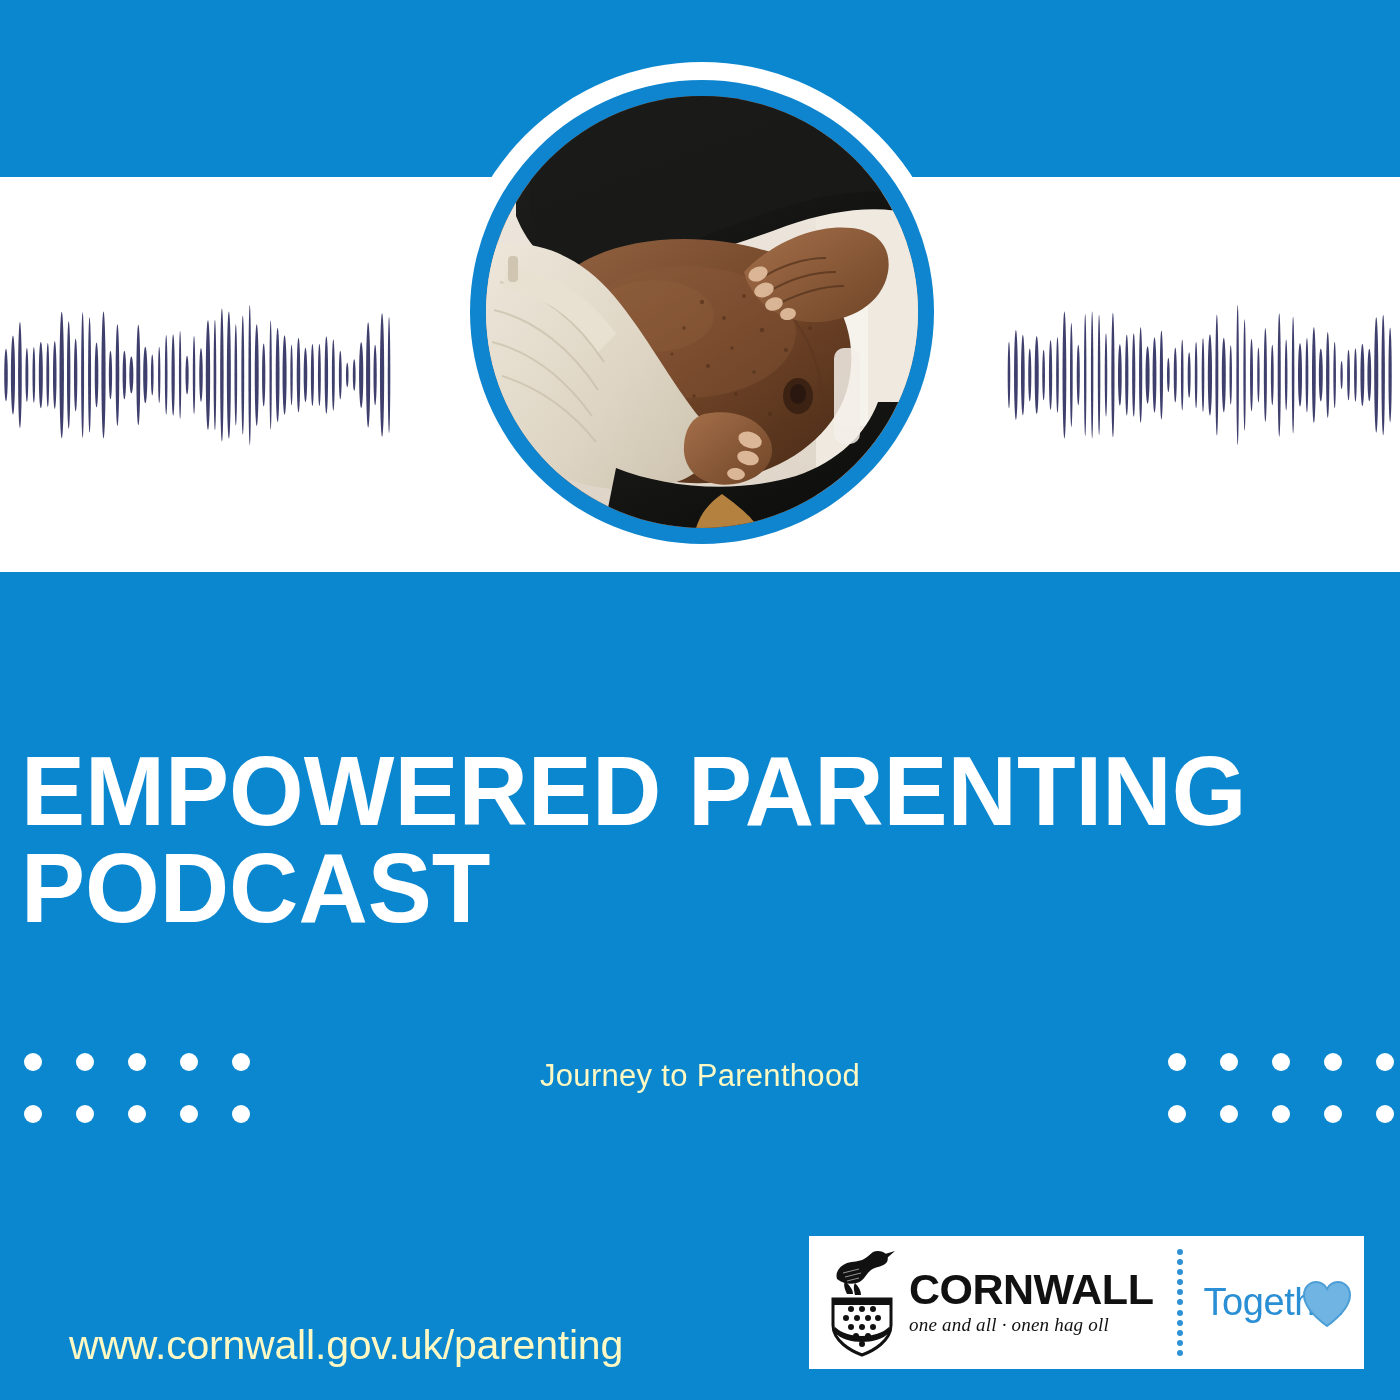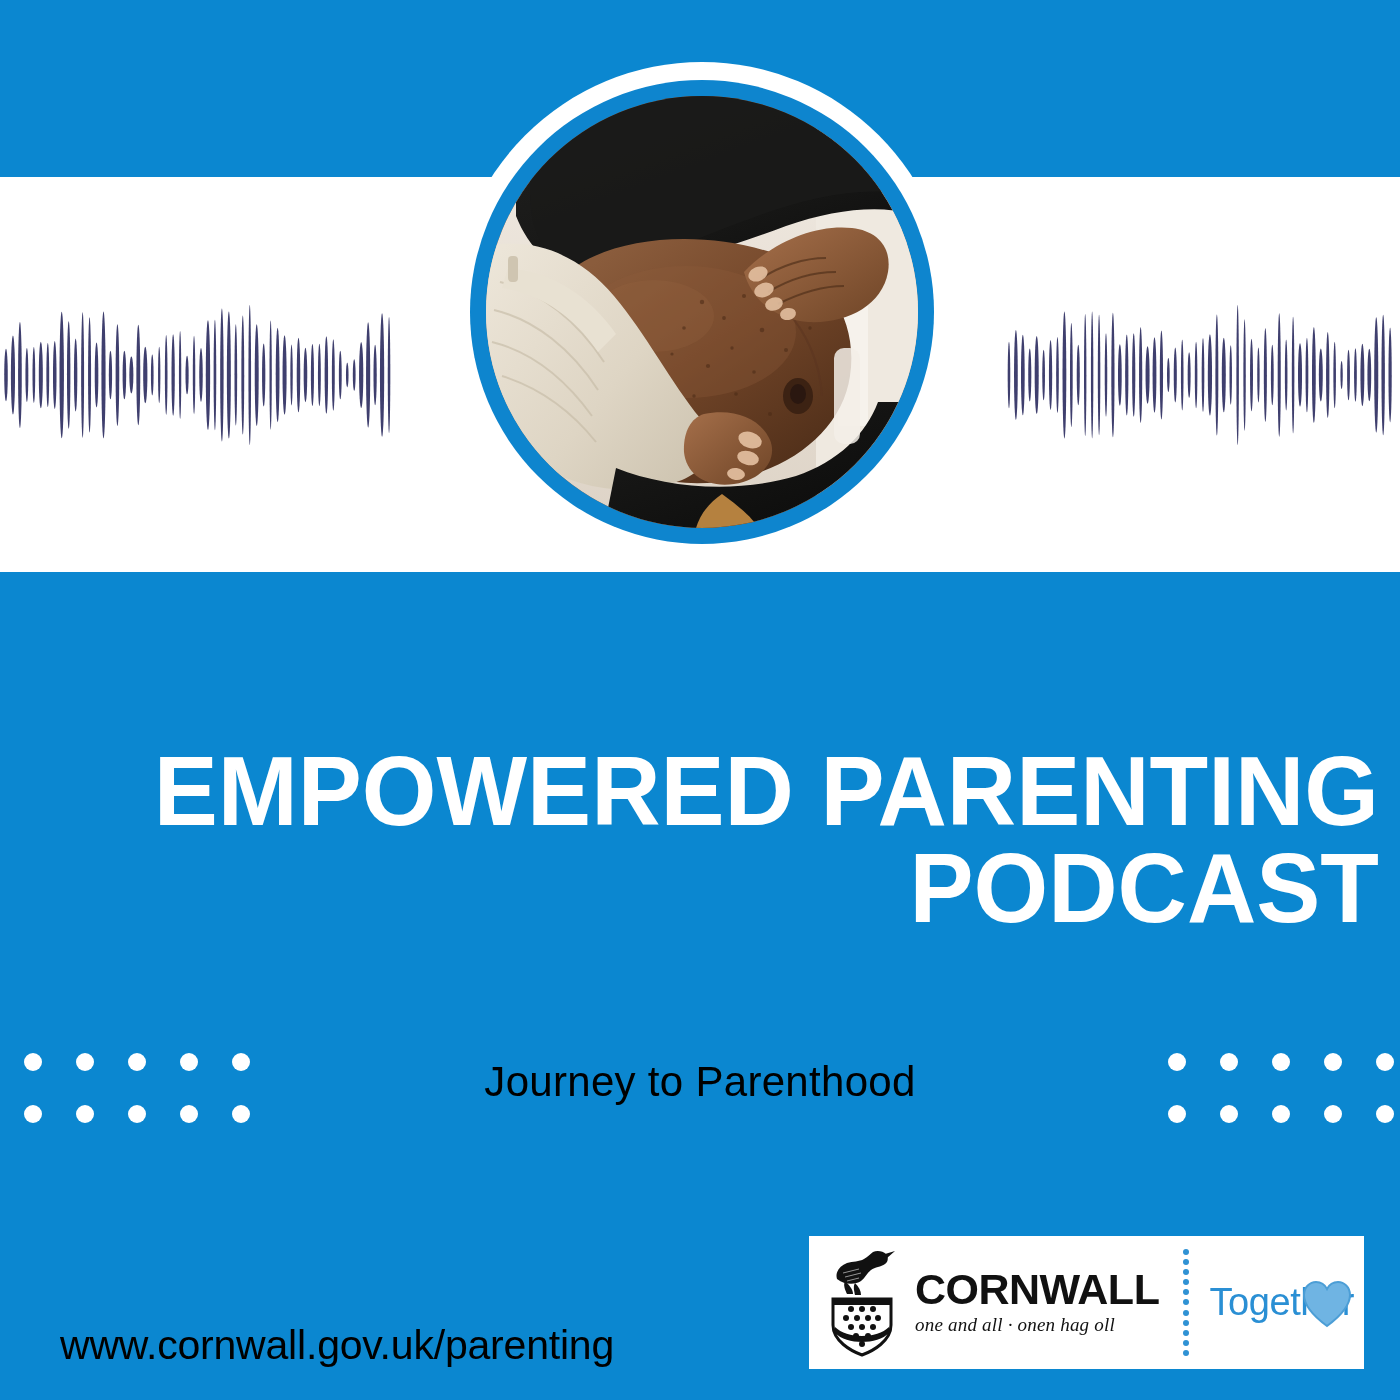--- a/index.html
+++ b/index.html
@@ -69,43 +69,43 @@
     background: #2a241f;
   }
   .badge-photo svg { display: block; width: 432px; height: 432px; }
 
   
   .title-block {
     position: absolute;
     left: 0;
     top: 742px;
     width: 1400px;
-    text-align: right;
+    text-align: left;
   }
   .title-line {
     color: #ffffff;
     font-family: "Liberation Sans Narrow", "Liberation Sans", sans-serif;
     font-weight: bold;
     font-size: 98px;
     line-height: 0.98;
     letter-spacing: 0px;
     transform: scaleX(0.97);
   }
   .title-line.l1 { font-size: 99px; }
   .title-line.l2 { font-size: 99px; }
 
   
   .subtitle {
     position: absolute;
     left: 0;
     top: 1058px;
     width: 1400px;
     text-align: center;
-    color: #000000;
-    font-size: 42px;
+    color: #fef9c3;
+    font-size: 31px;
     font-weight: normal;
     letter-spacing: 0.3px;
   }
 
   
   .dot-grid {
     position: absolute;
     top: 1053px;
     display: grid;
     grid-template-columns: repeat(5, 52px);
@@ -118,23 +118,23 @@
   .dot {
     width: 18px;
     height: 18px;
     border-radius: 50%;
     background: #ffffff;
   }
 
   
   .url {
     position: absolute;
-    left: 60px;
+    left: 69px;
     top: 1322px;
-    color: #000000;
+    color: #fef9c3;
     font-size: 41px;
     letter-spacing: -0.2px;
   }
 
   
   .logo-lockup {
     position: absolute;
     left: 809px;
     top: 1236px;
     width: 555px;
@@ -143,21 +143,21 @@
     display: flex;
     align-items: center;
   }
   .crest {
     width: 74px;
     height: 108px;
     margin-left: 16px;
     flex: none;
   }
   .council-text {
-    margin-left: 16px;
+    margin-left: 10px;
     flex: none;
   }
   .council-name {
     color: #111111;
     font-family: "Liberation Sans Narrow", "Liberation Sans", sans-serif;
     font-weight: bold;
     font-size: 43px;
     line-height: 0.96;
     letter-spacing: -0.5px;
   }

